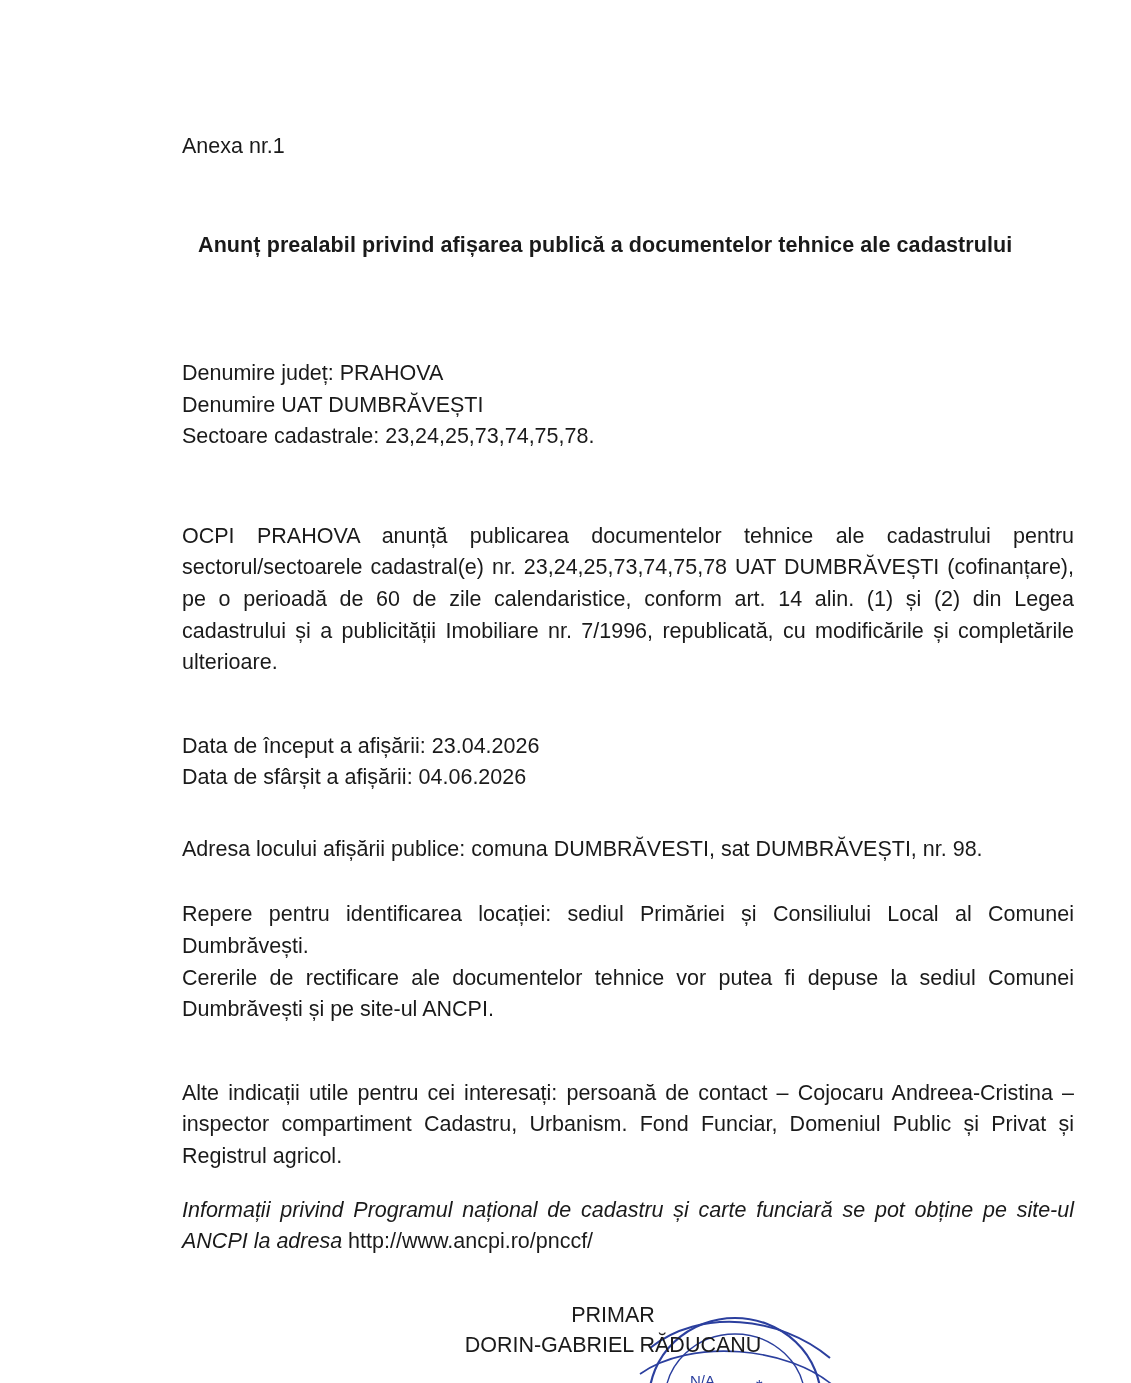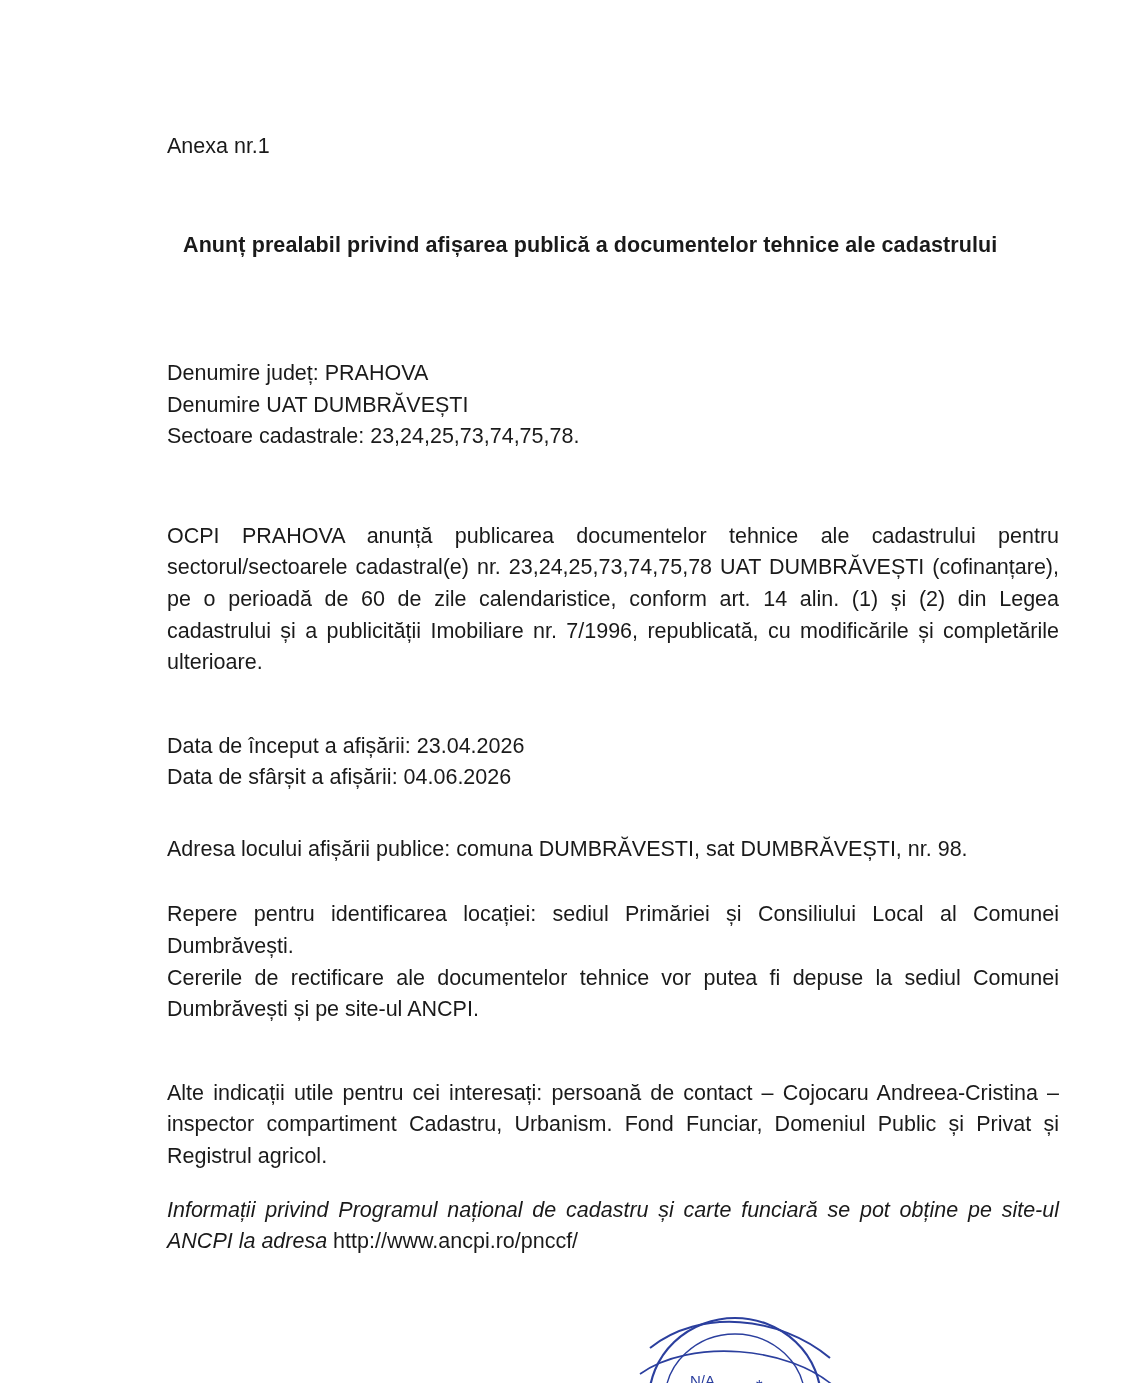--- a/index.html
+++ b/index.html
@@ -18,21 +18,21 @@
   .page {
     position: absolute;
     top: 0; left: 0;
     width: 1131px;
     height: 1383px;
     box-sizing: border-box;
     padding: 0;
   }
   .content {
     position: absolute;
-    left: 167px;
+    left: 182px;
     top: 0;
     width: 892px;
   }
   .anexa {
     margin-top: 133px;
     font-size: 21.5px;
     line-height: 1.3;
   }
   .title {
     margin-top: 72px;
@@ -133,13 +133,17 @@
   <svg class="stamp" viewBox="0 0 215 215" xmlns="http://www.w3.org/2000/svg">
     <ellipse cx="105" cy="112" rx="86" ry="82" fill="none" stroke="#2b3f9e" stroke-width="2.2"></ellipse>
     <ellipse cx="105" cy="112" rx="70" ry="66" fill="none" stroke="#2b3f9e" stroke-width="1.4"></ellipse>
     <path d="M20 60 C 70 20, 150 28, 200 70" fill="none" stroke="#2b3f9e" stroke-width="2"></path>
     <path d="M10 86 C 60 50, 160 58, 206 100" fill="none" stroke="#2b3f9e" stroke-width="1.6"></path>
     <path d="M40 150 C 90 190, 150 180, 195 140" fill="none" stroke="#2b3f9e" stroke-width="1.6"></path>
     <text x="60" y="98" fill="#2b3f9e" font-family="Liberation Sans, sans-serif" font-size="15">N/A</text>
     <text x="126" y="104" fill="#2b3f9e" font-family="Liberation Sans, sans-serif" font-size="17">*</text>
   </svg>
 
+  <div class="signature">
+    <span class="sig-line">PRIMAR</span>
+    <span class="sig-line">DORIN-GABRIEL RĂDUCANU</span>
+  </div>
 </div>
 
 </body></html>

